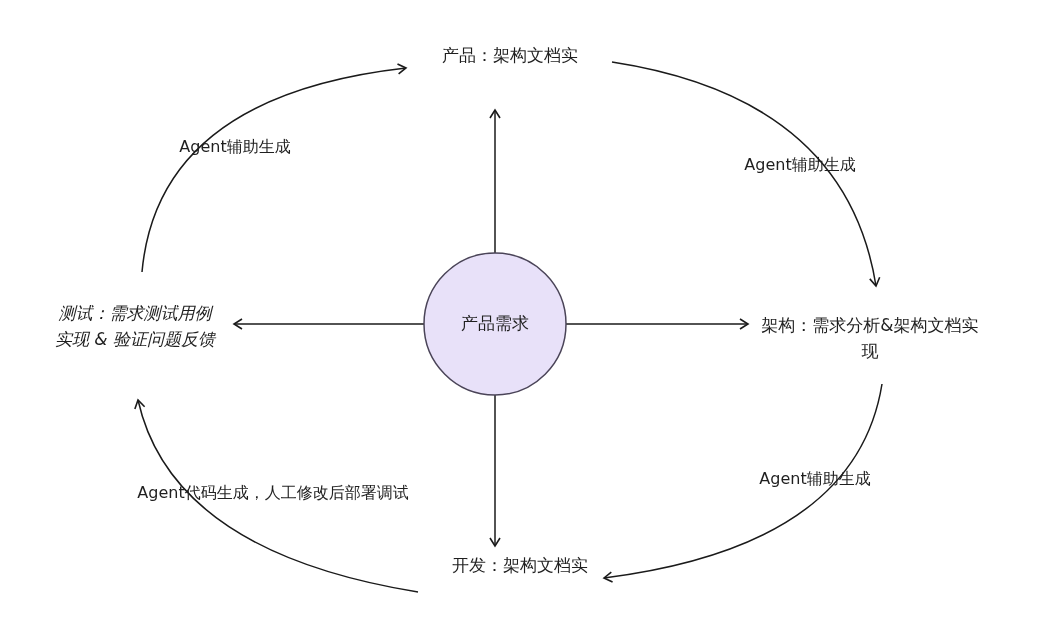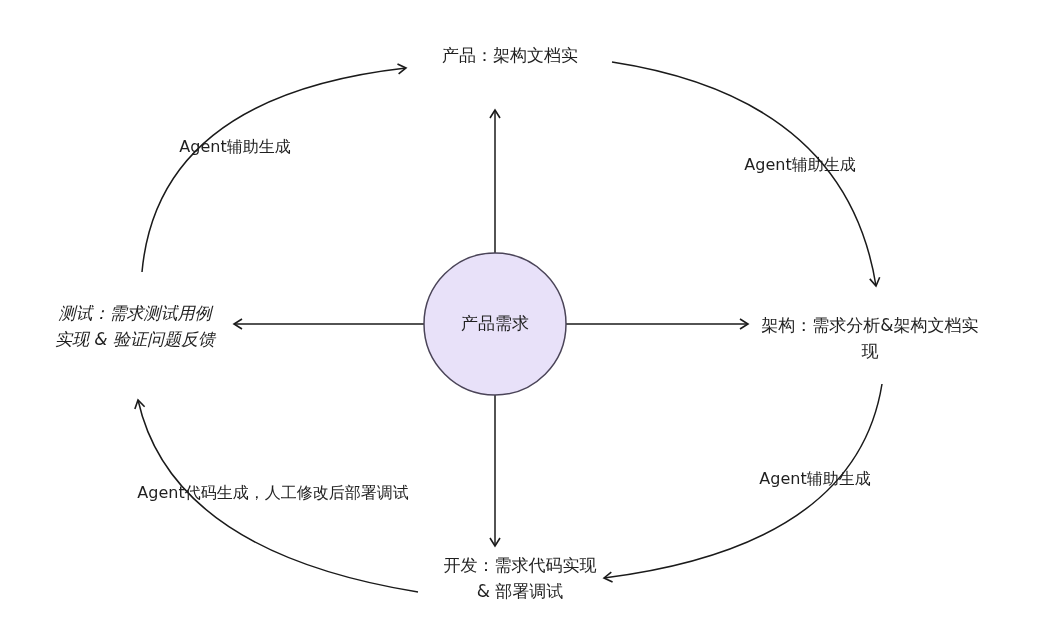--- a/index.html
+++ b/index.html
@@ -96,22 +96,21 @@
   <div class="label node node-top">
     <div>产品：架构文档实</div>
   </div>
 
   <div class="label node node-right">
     <div>架构：需求分析&amp;架构文档实</div>
     <div>现</div>
   </div>
 
   <div class="label node node-bottom">
-    <div>开发：需求代码实现</div>
-    <div>&amp; 部署调试</div>
+    <div>开发：架构文档实</div>
   </div>
 
   <div class="label node node-left">
     <div>测试：需求测试用例</div>
     <div>实现 &amp; 验证问题反馈</div>
   </div>
 
   <div class="label edge-label edge-label-tl">Agent辅助生成</div>
 
   <div class="label edge-label edge-label-tr">Agent辅助生成</div>

